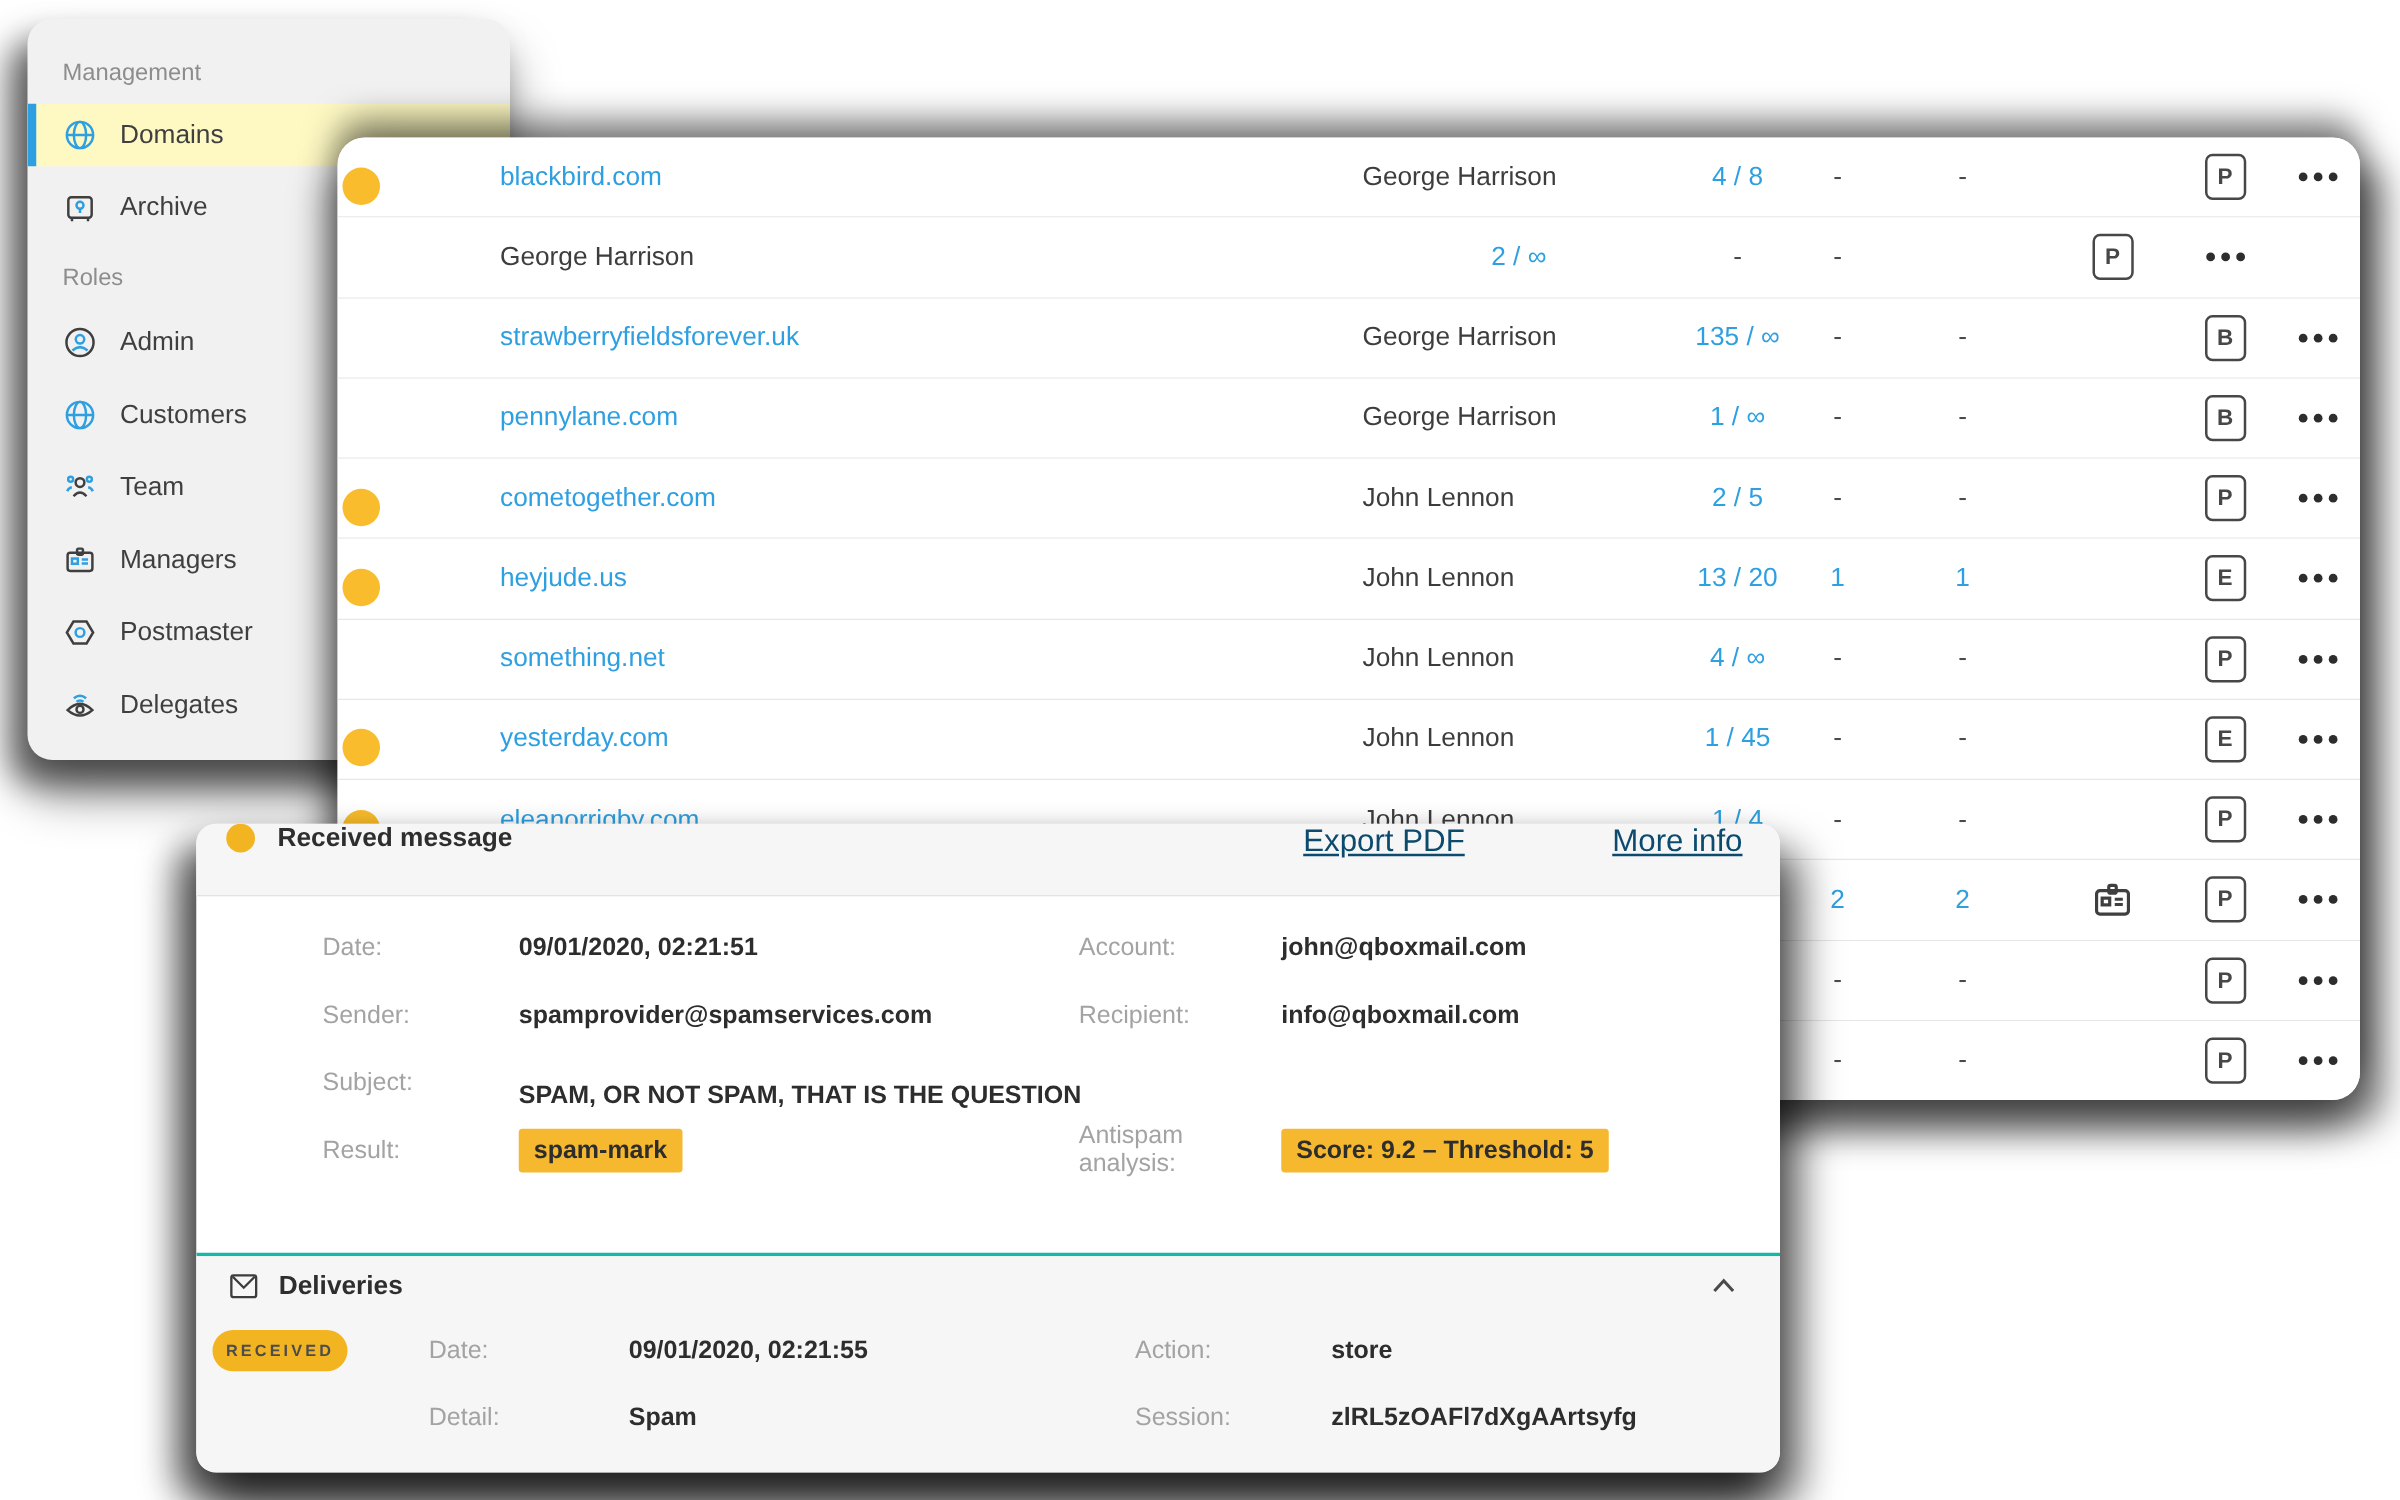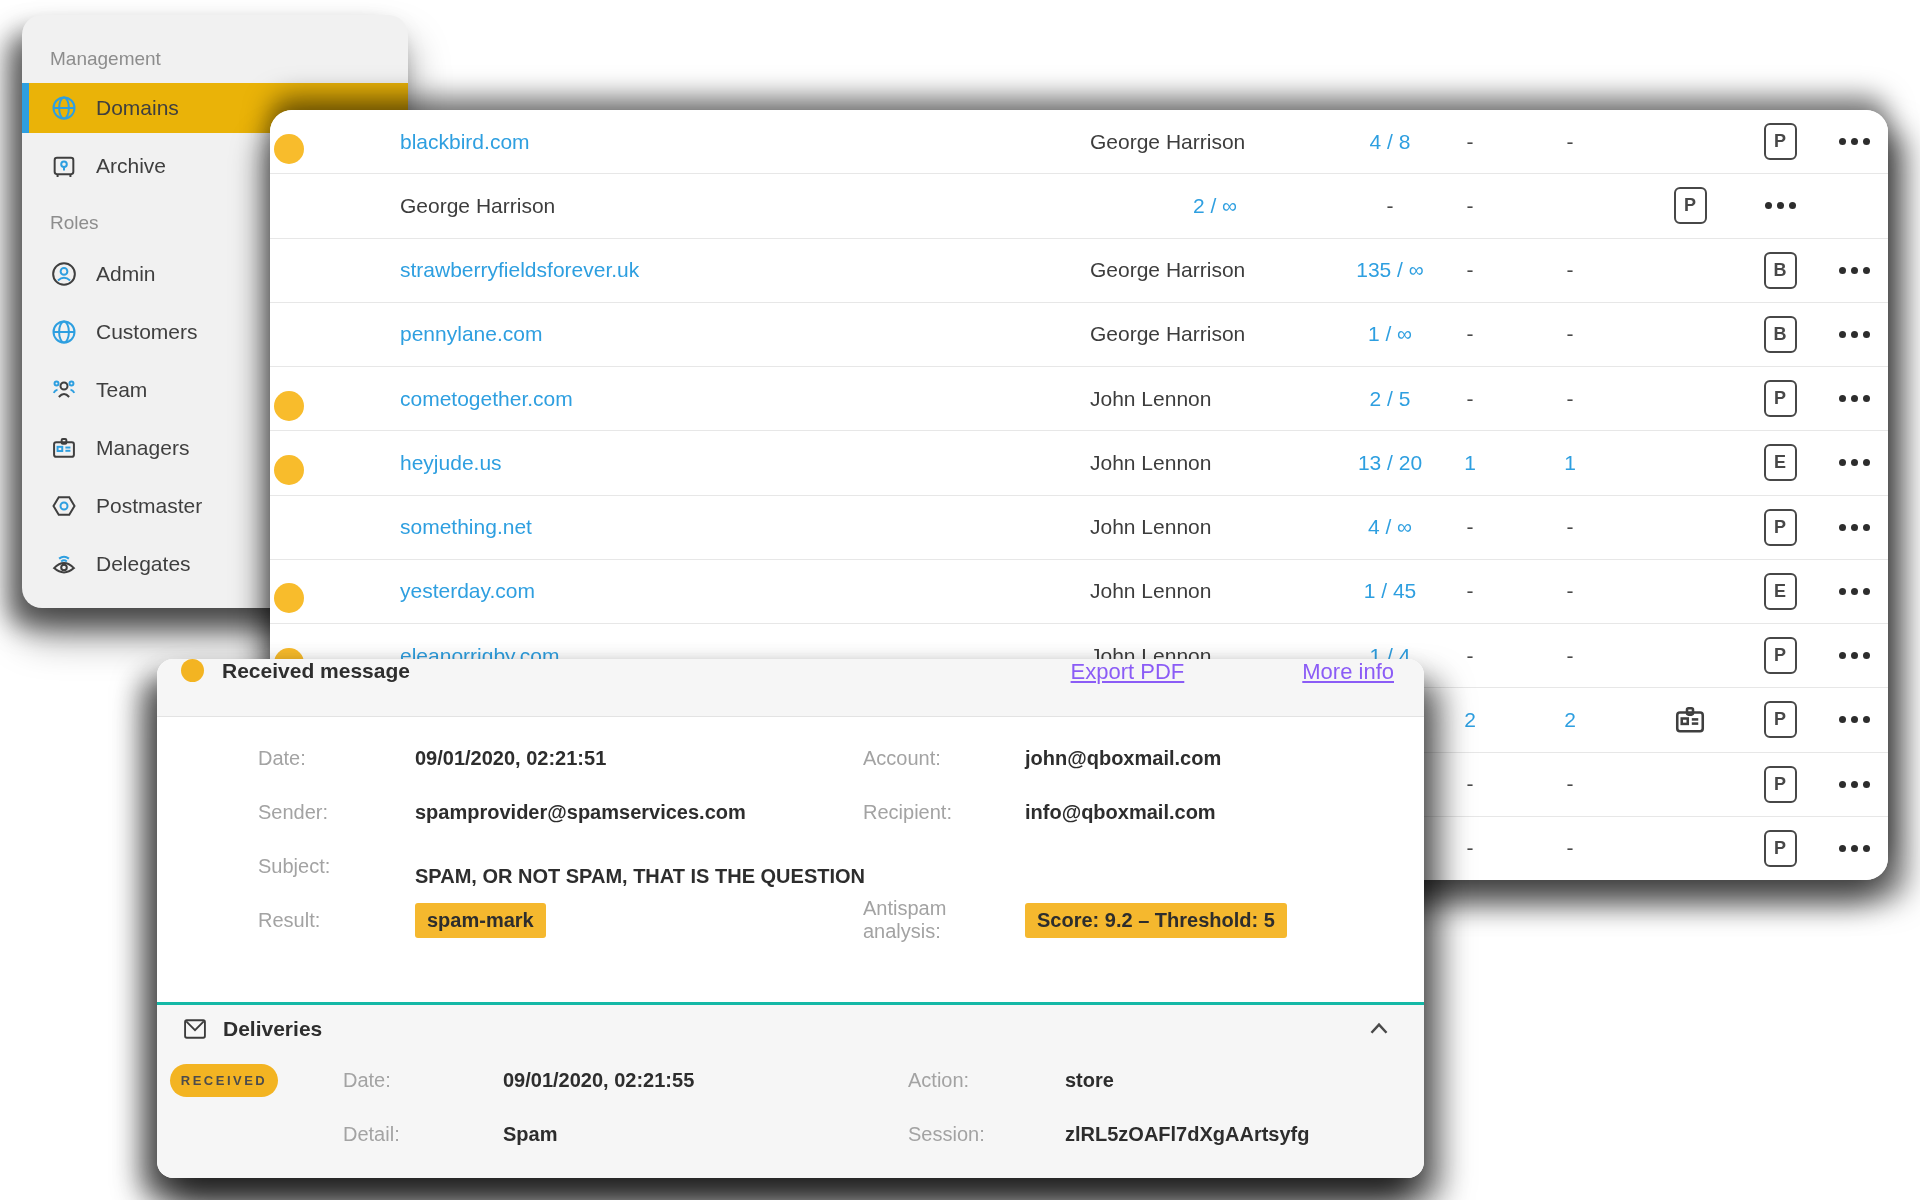--- a/index.html
+++ b/index.html
@@ -23,21 +23,21 @@
   }
   .side-label.roles { margin-top:20px; margin-bottom:14px; }
   .side-label.mgmt { margin-bottom:12px; }
   .side-item {
     height:50px; margin-bottom:8px; display:flex; align-items:center;
     padding-left:28px; font-size:21px; color:#3f3f3f; cursor:pointer;
     position:relative;
   }
   .side-item .ic { width:28px; height:28px; margin-right:18px; flex:0 0 28px; display:flex; align-items:center; }
   .side-item .ic svg { width:28px; height:28px; }
-  .side-item.active { background:#eab308; }
+  .side-item.active { background:#fef9c3; }
   .side-item.active::before {
     content:""; position:absolute; left:0; top:0; bottom:0; width:7px; background:#2e9fe0;
   }
 
   
   .table-card {
     left:270px; top:110px; width:1618px; height:770px;
     background:#ffffff; border-radius:22px; z-index:2;
     box-shadow:0 -14px 26px rgba(0,0,0,.5), 18px 20px 30px rgba(0,0,0,.55), -10px 24px 30px rgba(0,0,0,.4);
     display:flex; flex-direction:column; overflow:hidden;
@@ -82,21 +82,21 @@
     box-shadow:-16px 18px 28px rgba(0,0,0,.55), 16px 22px 32px rgba(0,0,0,.5), 0 30px 40px rgba(0,0,0,.45);
     overflow:hidden;
   }
   .modal-header {
     height:58px; background:#f6f6f6; border-bottom:1px solid #e3e3e3;
     display:flex; align-items:flex-start; padding:0 30px 0 24px;
   }
   .m-dot { width:23px; height:23px; border-radius:50%; background:#f3b422; margin-right:18px; }
   .m-title { font-size:21px; font-weight:bold; color:#2e2e2e; }
   .m-links { margin-left:auto; display:flex; gap:118px; }
-  .m-link { font-size:22px; color:#8b5cf6; text-decoration:underline; cursor:pointer; }
+  .m-link { font-size:25px; color:#0c4a6e; text-decoration:underline; cursor:pointer; }
 
   .modal-body { padding-top:14px; }
   .f-row {
     height:54px; display:grid; align-items:center;
     grid-template-columns:205px 400px 210px 1fr; padding-left:53px;
   }
   .f-label { font-size:20px; color:#a3a3a3;margin-left:48px; }
   .f-value { font-size:20px; font-weight:bold; color:#2d2d2d; }
   .f-span  { grid-column:2 / 5;margin-top:21px; }
   .chip {

